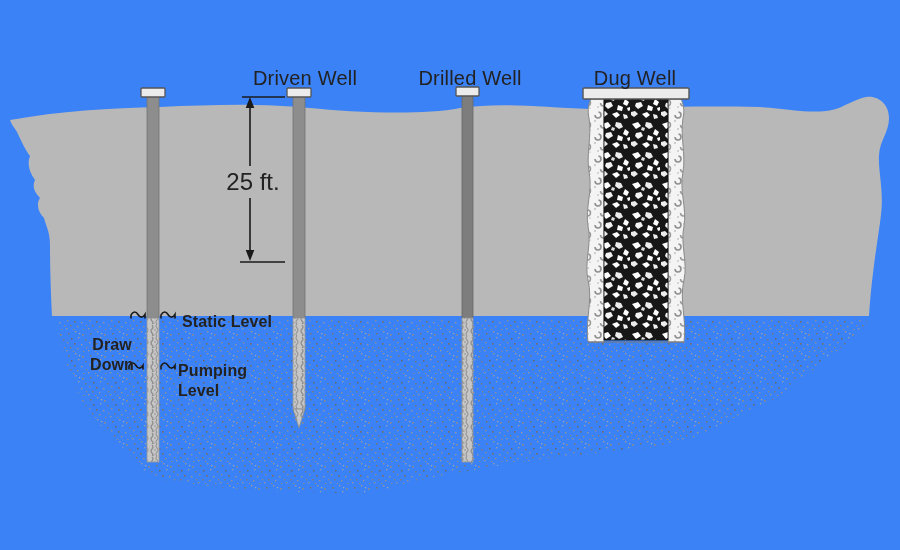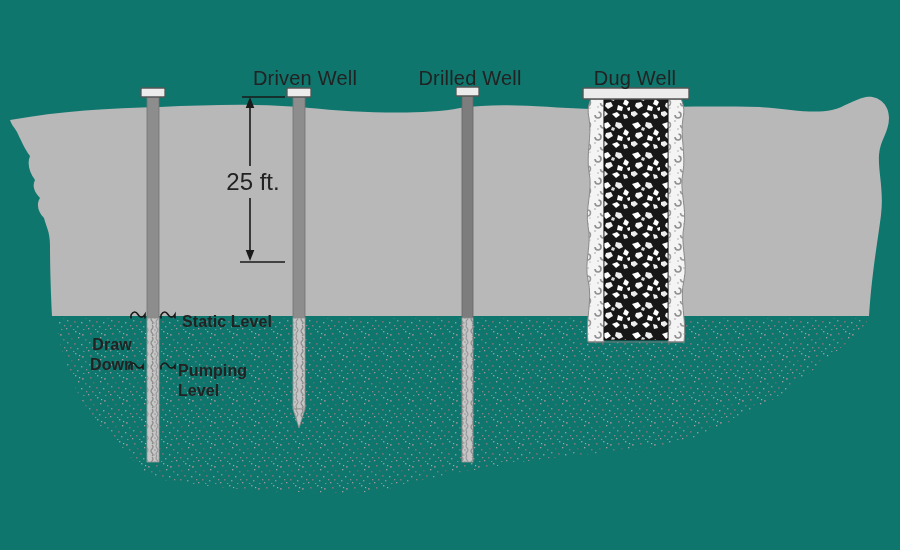--- a/index.html
+++ b/index.html
@@ -1,19 +1,19 @@
 <!DOCTYPE html>
 <html><head>
 <meta charset="utf-8">
 <style>
   html,body{margin:0;padding:0;background:#ffffff;}
   .stage{
     position:relative;
     width:900px;height:550px;
-    background:#0f766e;
+    background:#3b82f6;
     font-family:"Liberation Sans", sans-serif;
     overflow:hidden;
   }
   svg{display:block;}
   text{fill:#222222;}
   .well-label{font-size:20px;font-weight:400;letter-spacing:.2px;}
   .depth-label{font-size:24px;font-weight:400;}
   .level-label{font-size:16px;font-weight:700;letter-spacing:.1px;}
 </style>
 </head>

